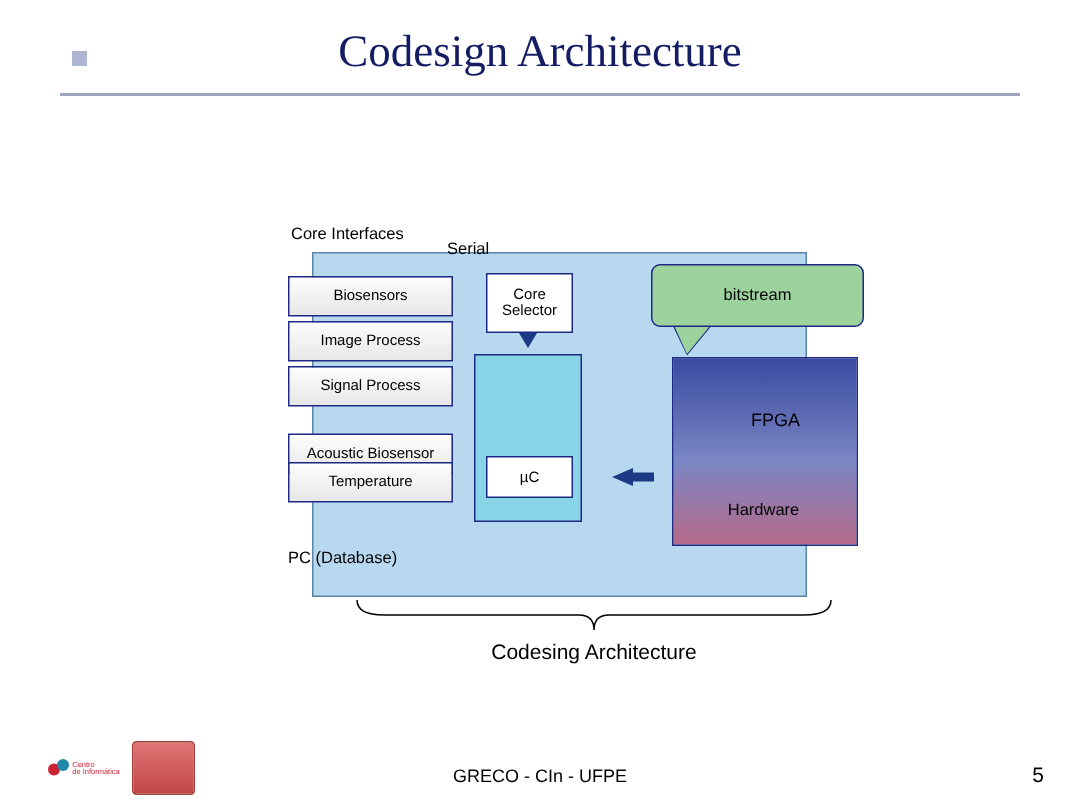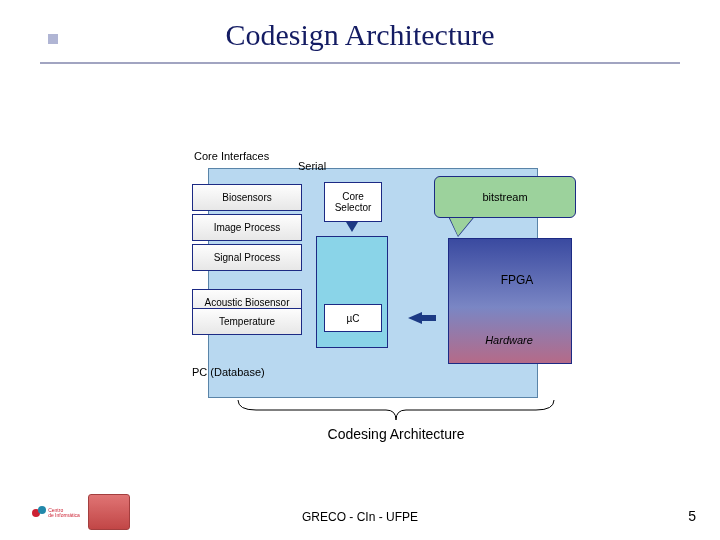--- a/index.html
+++ b/index.html
@@ -21,21 +21,21 @@
   
   .bubble{position:absolute;left:434px;top:176px;width:140px;height:40px;background:#9cd29c;border:1px solid #1c2a84;border-radius:6px;display:flex;align-items:center;justify-content:center;font-size:11px}
   .bubble-tail{position:absolute;left:448px;top:214px;width:0;height:0;border-left:10px solid transparent;border-right:18px solid transparent;border-top:22px solid #9cd29c}
   .bubble-tail-b{position:absolute;left:447px;top:214px;width:0;height:0;border-left:11px solid transparent;border-right:19px solid transparent;border-top:23px solid #1c2a84}
 
   
   .ucblock{position:absolute;left:316px;top:236px;width:70px;height:110px;background:#8ad4e8;border:1px solid #1c2a84}
   
   .fpga{position:absolute;left:448px;top:238px;width:122px;height:124px;background:linear-gradient(180deg,#3a4aa0 0%,#7a86c4 55%,#b56a88 100%);border:1px solid #1c2a84}
   .fpga-lbl{position:absolute;left:448px;top:273px;width:138px;text-align:center;font-size:12px;color:#000}
-  .hw-lbl{position:absolute;left:448px;top:334px;width:122px;text-align:center;font-size:11px;font-style:italic;color:#000}
+  .hw-lbl{position:absolute;left:448px;top:334px;width:122px;text-align:center;font-size:11px;color:#000}
 
   
   .brace{position:absolute;left:236px;top:398px;width:320px;height:26px}
   .brace svg{width:100%;height:100%}
   .brace-lbl{position:absolute;left:236px;top:426px;width:320px;text-align:center;font-size:14px}
 
   .footer{position:absolute;left:0;right:0;bottom:16px;text-align:center;font-size:12px;color:#000}
   .pagenum{position:absolute;right:24px;bottom:16px;font-size:14px;color:#000}
 
   

